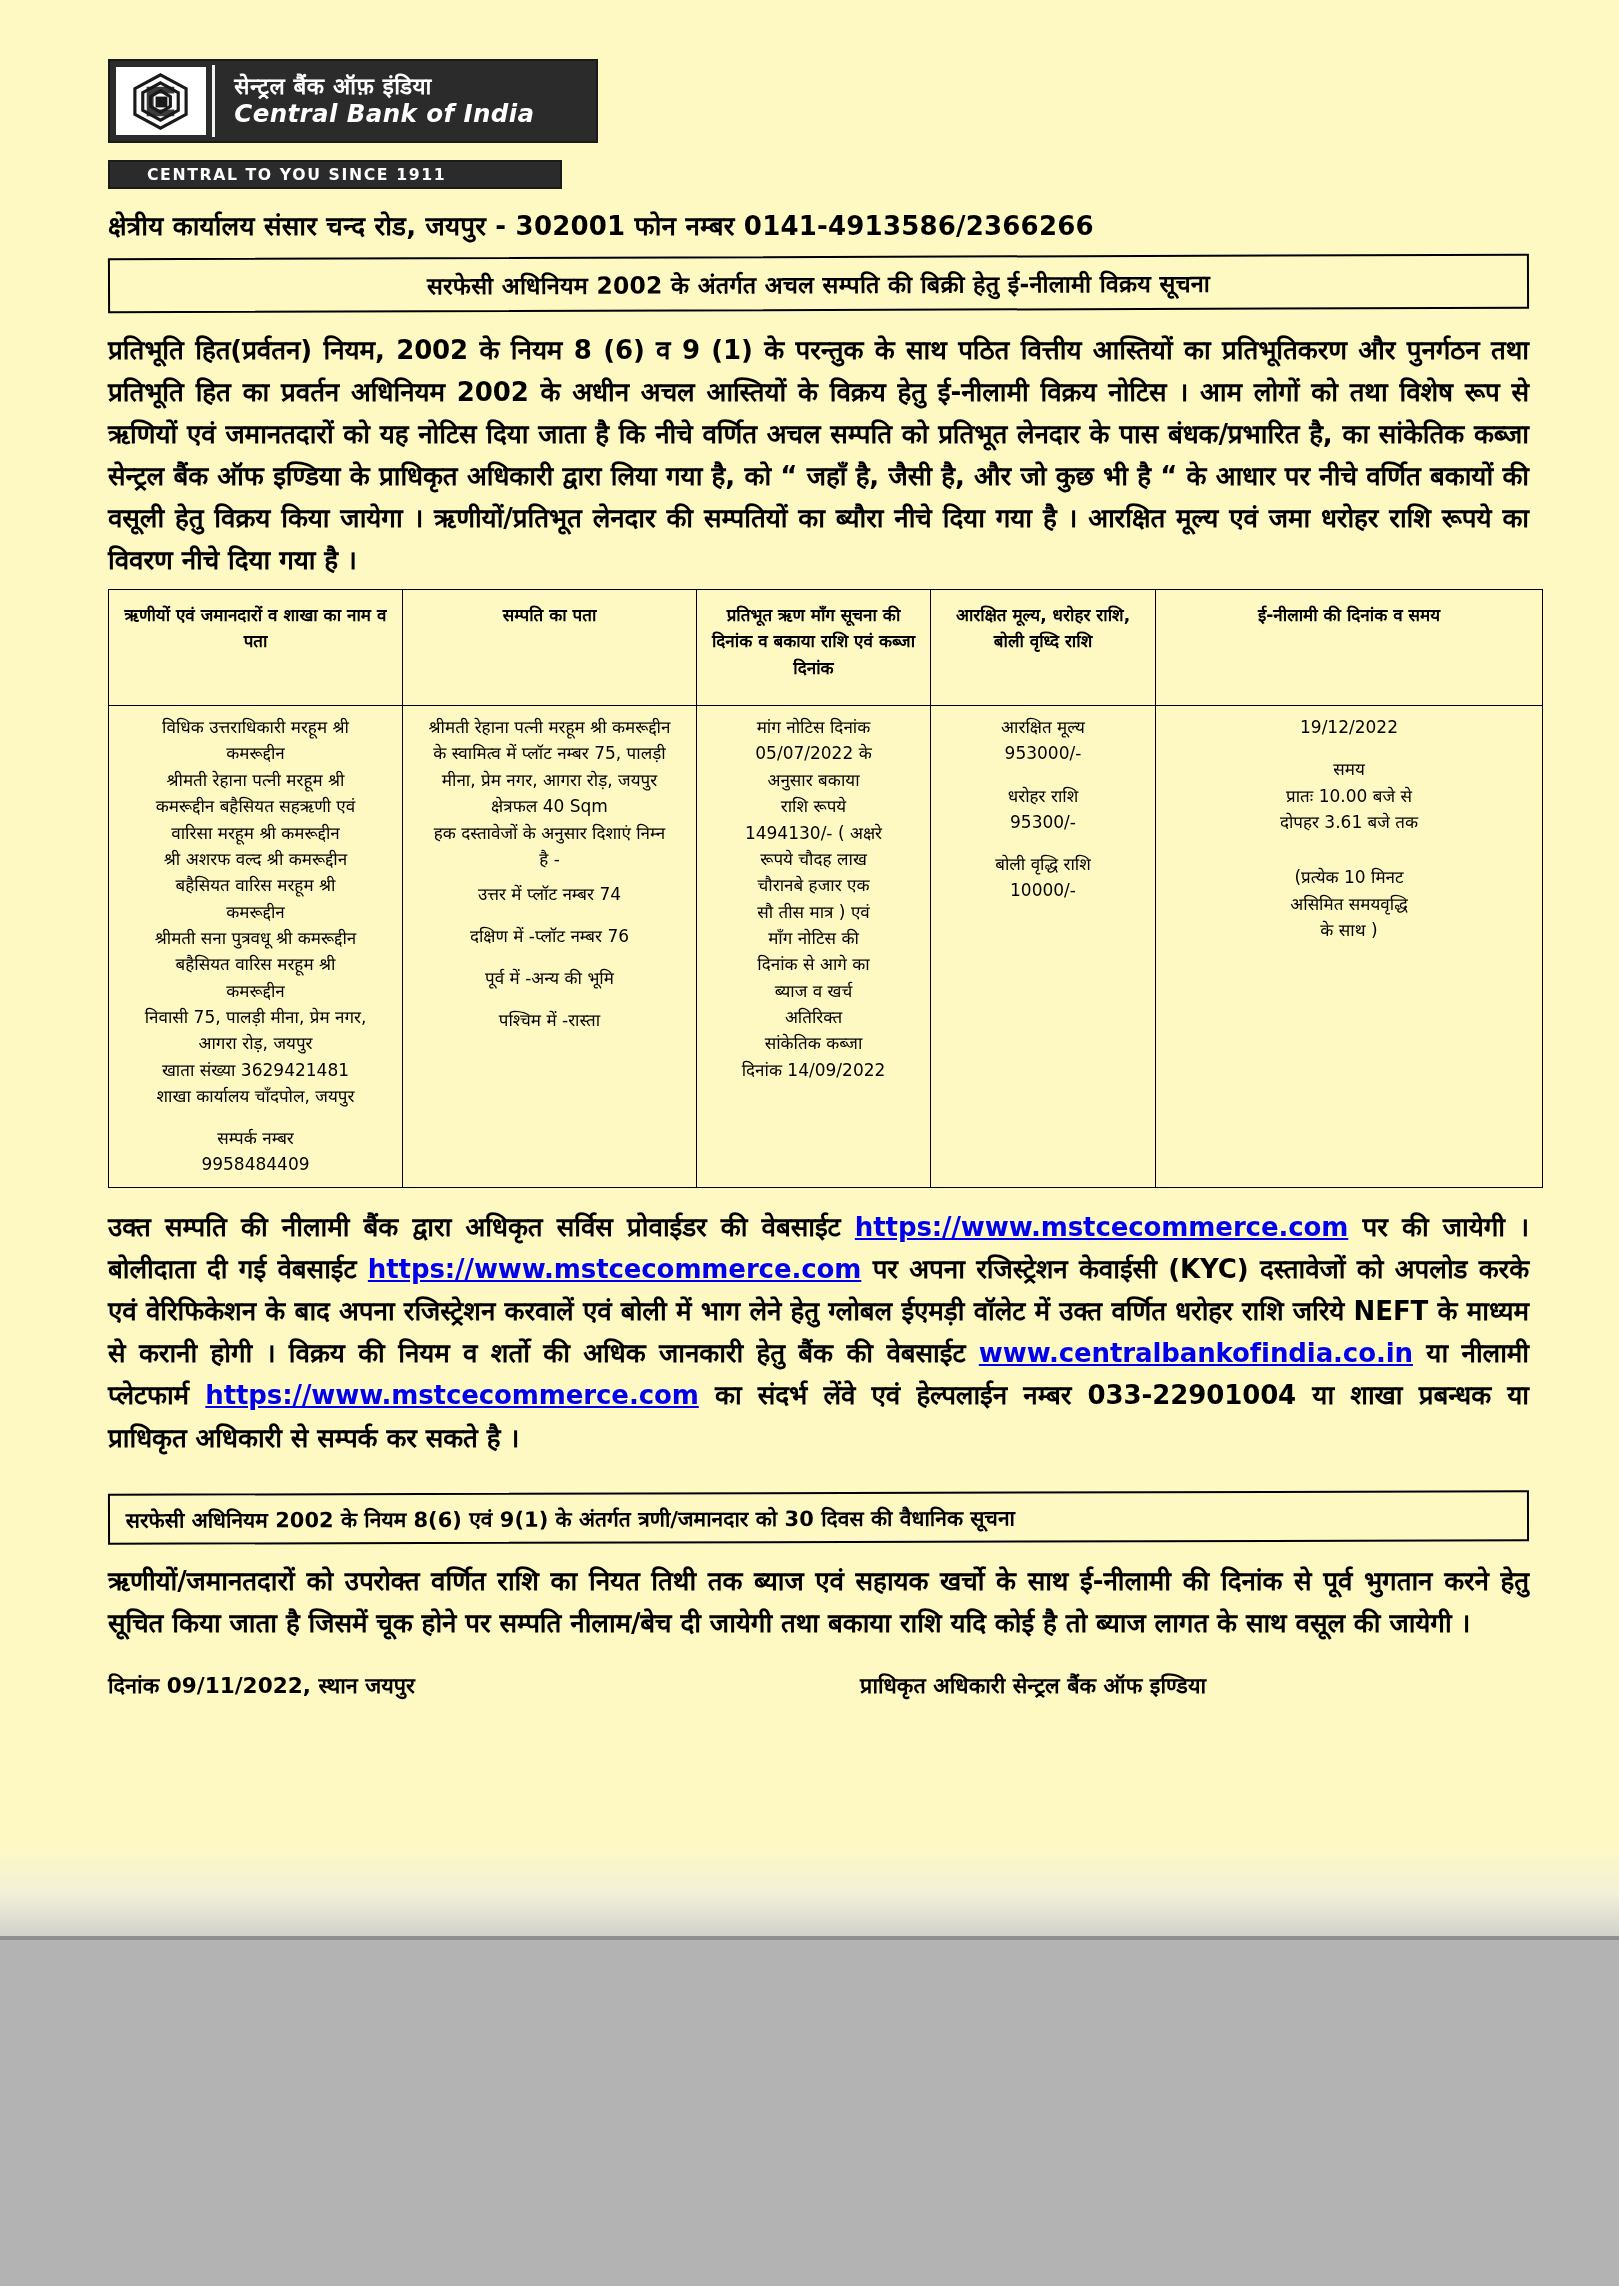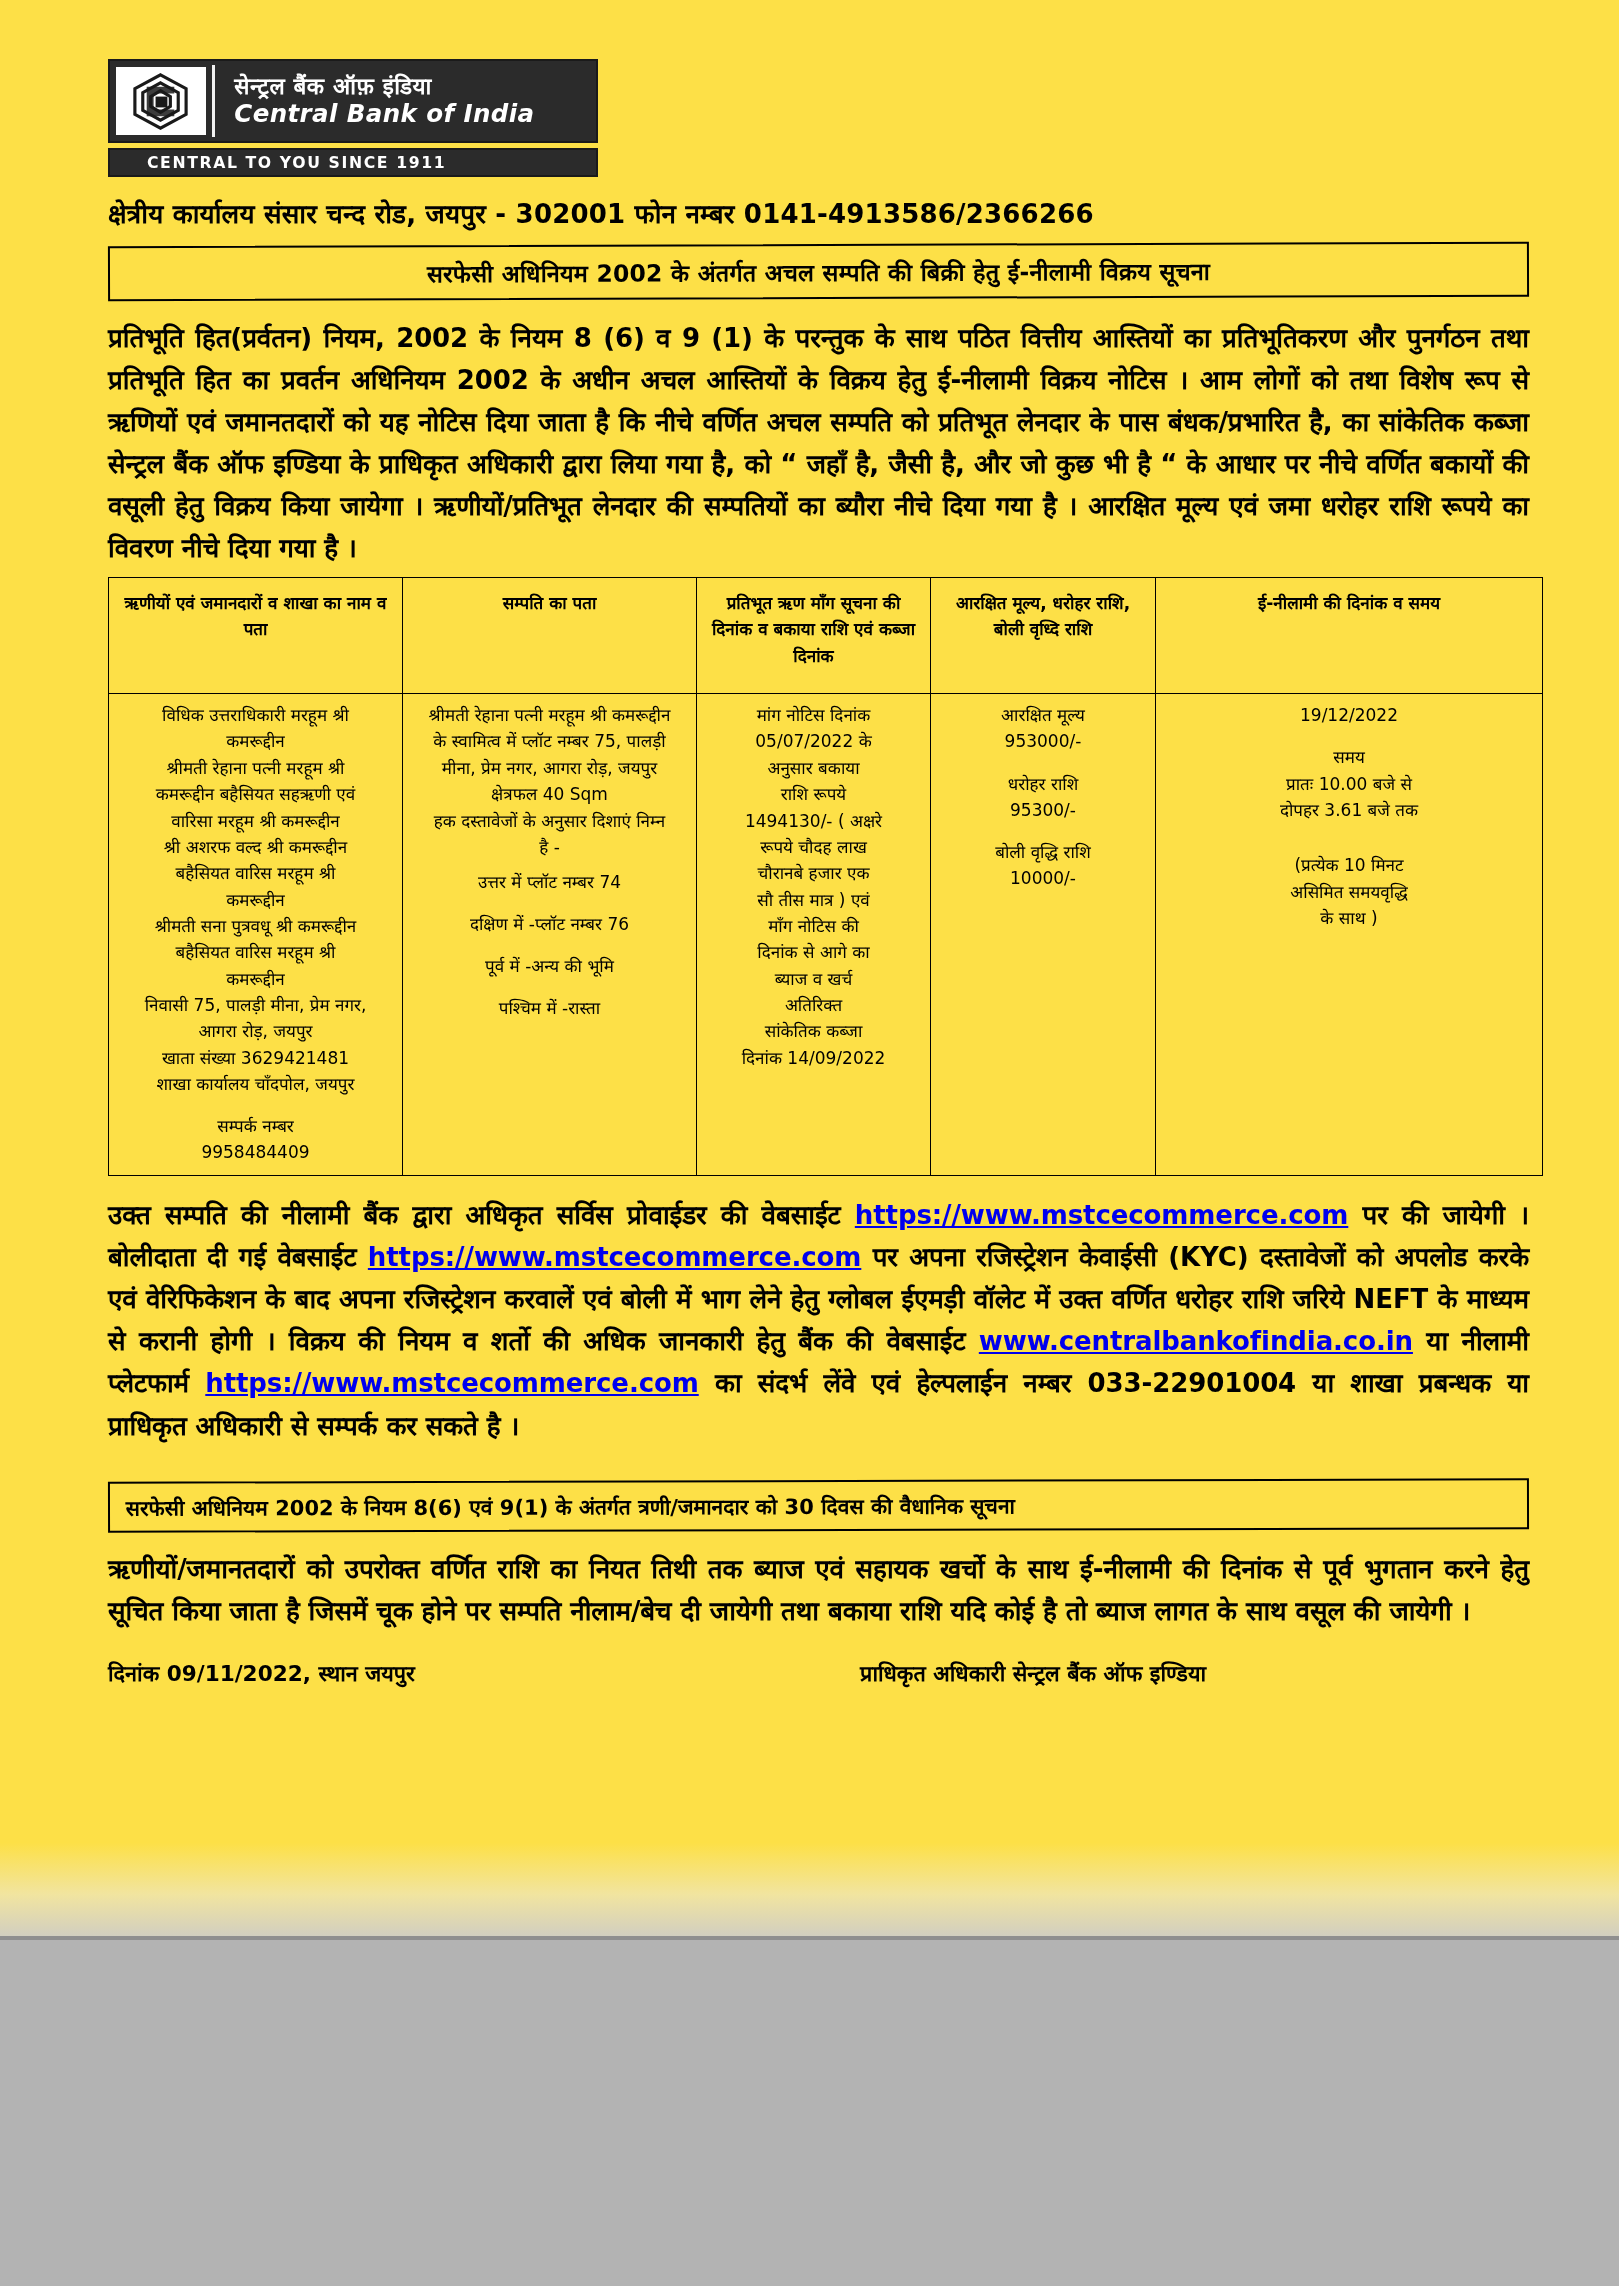--- a/index.html
+++ b/index.html
@@ -13,21 +13,21 @@
     position: relative;
     overflow: hidden;
   }
 
   
   .page {
     position: absolute;
     left: 0; top: 0;
     width: 1619px;
     height: 1936px;
-    background: #fde047;
+    background: #fef9c3;
     padding: 0;
   }
   
   .scan-bed {
     position: absolute;
     left: 0;
     top: 1936px;
     width: 1619px;
     height: 351px;
     background: #b3b3b3;
@@ -94,24 +94,24 @@
   .logo-eng {
     color: #ffffff;
     font-size: 24.5px;
     font-weight: bold;
     font-style: italic;
     letter-spacing: 0.4px;
     line-height: 1.15;
     white-space: nowrap;
   }
   .tagline {
-    margin-top: 5px;
+    margin-top: 17px;
     background: #2b2b2b;
     border: 2px solid #1a1a1a;
-    width: 490px;
+    width: 454px;
     height: 29px;
     display: flex;
     align-items: center;
     padding-left: 37px;
   }
   .tagline span {
     color: #ffffff;
     font-size: 15.7px;
     font-weight: bold;
     letter-spacing: 1.6px;

